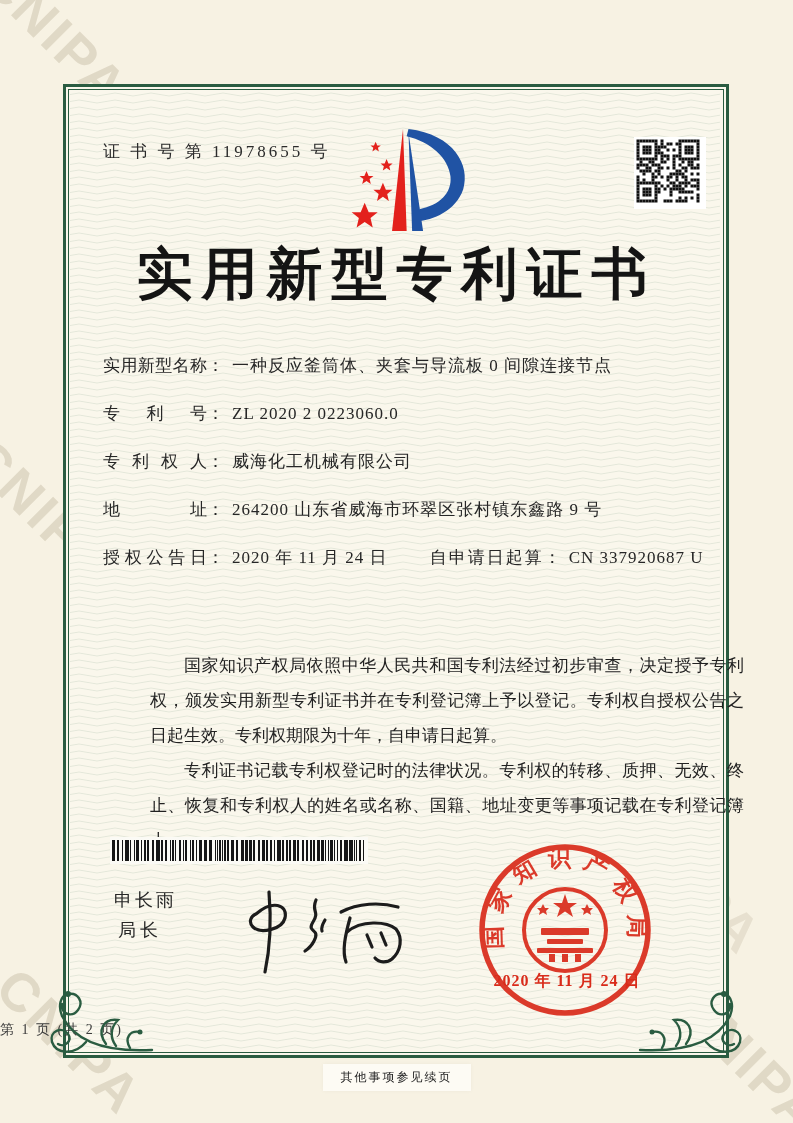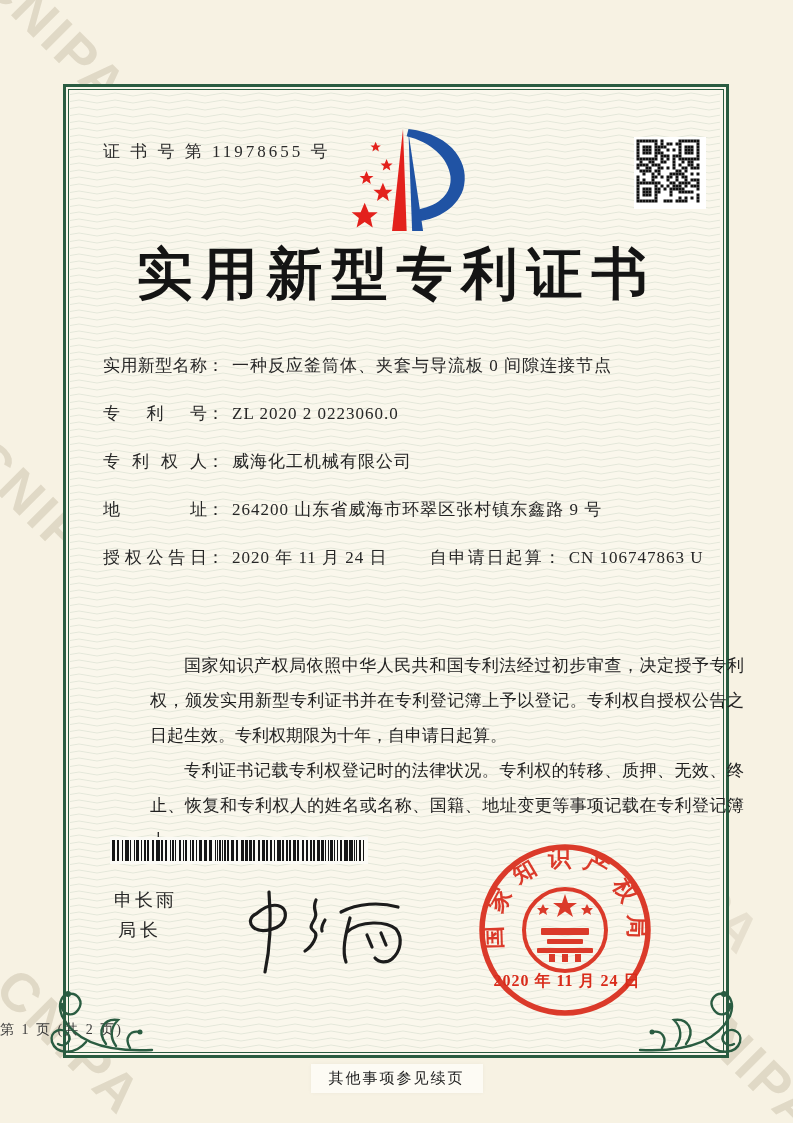--- a/index.html
+++ b/index.html
@@ -61,21 +61,21 @@
   .seal-date{
     position:absolute;left:487px;top:971px;width:160px;text-align:center;
     font-size:16px;color:#d92b1a;font-weight:bold;letter-spacing:1px;
   }
   .page-num{position:absolute;left:0;top:1021px;width:793px;text-align:left;font-size:14px;letter-spacing:2px;color:#3a3a3a;}
   .ornament{position:absolute;width:112px;height:86px;}
   .orn-left{left:42px;top:986px;}
   .orn-right{left:638px;top:986px;transform:scaleX(-1);}
   .cont-note{
     position:absolute;left:50%;top:1064px;transform:translateX(-50%);
-    background:#fdfbf4;padding:5px 18px;font-size:15px;letter-spacing:2px;color:#222;
+    background:#fdfbf4;padding:5px 18px;font-size:12px;letter-spacing:2px;color:#222;
     z-index:4;box-shadow:0 0 4px rgba(0,0,0,0.04);
   }
 </style>
 </head>
 <body>
 
 <div class="wm" style="left:-34px;top:2px;">CNIPA</div>
 <div class="wm" style="left:430px;top:128px;opacity:.55;">CNIPA</div>
 <div class="wm" style="left:505px;top:330px;opacity:.6;">CNIPA</div>
 <div class="wm" style="left:-48px;top:480px;">CNIPA</div>
@@ -369,21 +369,21 @@
     <div class="frow">
       <span class="flabel">专利号</span><span class="fcolon">：</span><span class="fvalue">ZL 2020 2 0223060.0</span>
     </div>
     <div class="frow">
       <span class="flabel">专利权人</span><span class="fcolon">：</span><span class="fvalue">威海化工机械有限公司</span>
     </div>
     <div class="frow">
       <span class="flabel">地址</span><span class="fcolon">：</span><span class="fvalue">264200  山东省威海市环翠区张村镇东鑫路 9 号</span>
     </div>
     <div class="frow">
-      <span class="flabel">授权公告日</span><span class="fcolon">：</span><span class="fvalue">2020 年 11 月 24 日</span><span class="fgap"></span><span class="flabel2">自申请日起算</span><span class="fcolon">：</span><span class="fvalue">CN 106747863 U</span>
+      <span class="flabel">授权公告日</span><span class="fcolon">：</span><span class="fvalue">2020 年 11 月 24 日</span><span class="fgap"></span><span class="flabel2">自申请日起算</span><span class="fcolon">：</span><span class="fvalue">CN 337920687 U</span>
     </div>
   </div>
 
   <div class="paras">
     <p>国家知识产权局依照中华人民共和国专利法经过初步审查，决定授予专利权，颁发实用新型专利证书并在专利登记簿上予以登记。专利权自授权公告之日起生效。专利权期限为十年，自申请日起算。</p>
     <p>专利证书记载专利权登记时的法律状况。专利权的转移、质押、无效、终止、恢复和专利权人的姓名或名称、国籍、地址变更等事项记载在专利登记簿上。</p>
   </div>
 
   <div class="barcode-box">
     <svg id="bc" width="258" height="27" xmlns="http://www.w3.org/2000/svg">

